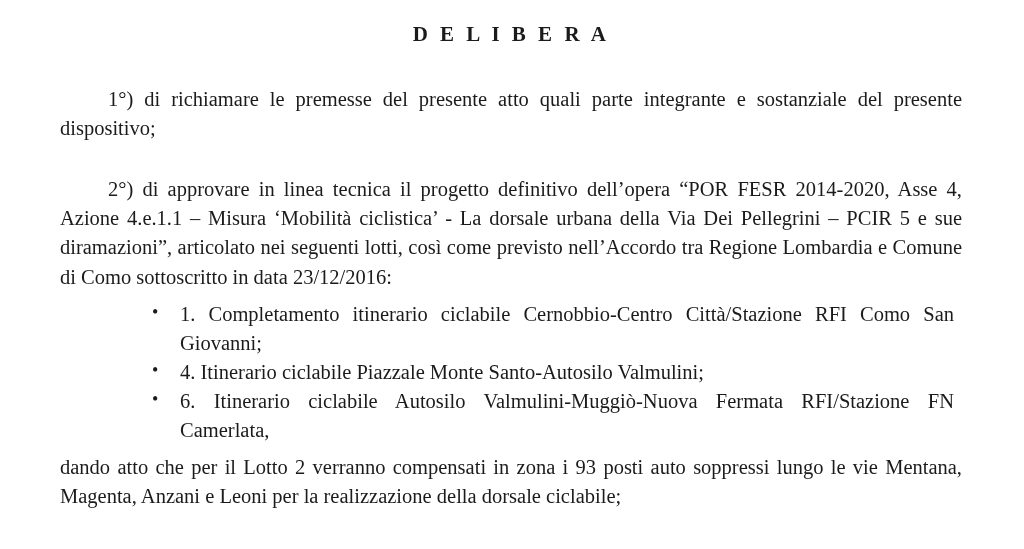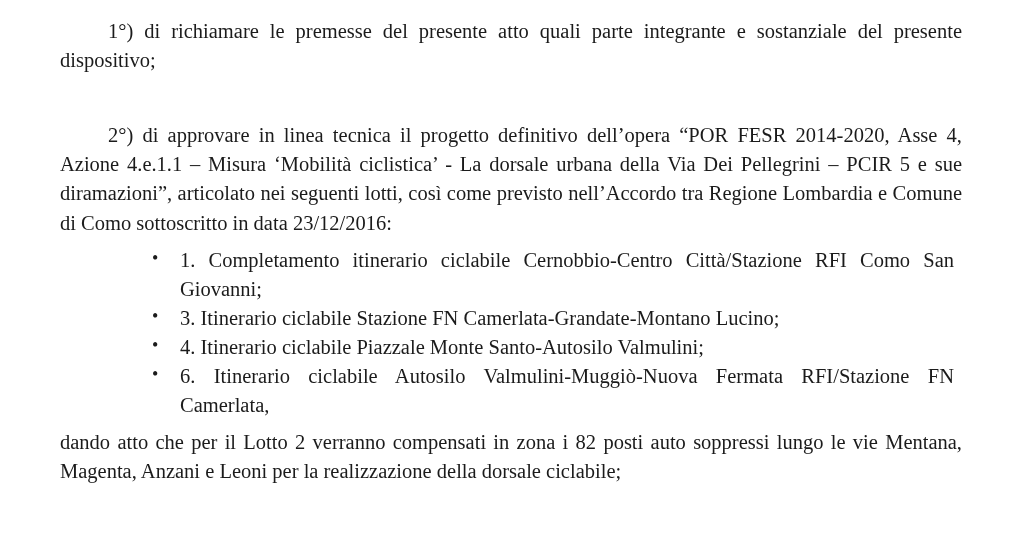--- a/index.html
+++ b/index.html
@@ -30,24 +30,24 @@
     padding-top: 8px;
   }
   .para {
     font-size: 20.5px;
     line-height: 1.42;
     text-align: justify;
     text-justify: inter-word;
     margin: 0;
   }
   .para.first {
-    margin-top: 17px;
+    margin-top: 38px;
   }
   .para.second {
-    margin-top: 46px;
+    margin-top: 32px;
   }
   .indent {
     display: inline-block;
     width: 48px;
   }
   .bullets {
     list-style: none;
     margin: 8px;
     padding: 0;
   }
@@ -73,27 +73,27 @@
   }
   .nojust {
     text-align: left;
   }
 </style>
 </head>
 <body>
 
 <div class="page">
 
+  <div class="doc-title">D E L I B E R A</div>
 
   <p class="para first"><span class="indent"></span><span>1°) di richiamare le premesse del presente atto quali parte integrante e sostanziale del presente dispositivo;</span></p>
 
   <p class="para second"><span class="indent"></span><span>2°) di approvare in linea tecnica il progetto definitivo dell’opera “POR FESR 2014-2020, Asse 4, Azione 4.e.1.1 – Misura ‘Mobilità ciclistica’ - La dorsale urbana della Via Dei Pellegrini – PCIR 5 e sue diramazioni”, articolato nei seguenti lotti, così come previsto nell’Accordo tra Regione Lombardia e Comune di Como sottoscritto in data 23/12/2016:</span></p>
 
   <ul class="bullets">
     <li><span>1. Completamento itinerario ciclabile Cernobbio-Centro Città/Stazione RFI Como San Giovanni;</span></li>
-    <li><span class="nojust">3. Itinerario ciclabile Stazione FN Camerlata-Grandate-Montano Lucino;</span></li>
     <li><span class="nojust">4. Itinerario ciclabile Piazzale Monte Santo-Autosilo Valmulini;</span></li>
     <li><span>6. Itinerario ciclabile Autosilo Valmulini-Muggiò-Nuova Fermata RFI/Stazione FN Camerlata,</span></li>
   </ul>
 
-  <p class="para tail">dando atto che per il Lotto 2 verranno compensati in zona  i 82 posti auto soppressi lungo le vie Mentana, Magenta, Anzani e Leoni per la realizzazione della dorsale ciclabile;</p>
+  <p class="para tail">dando atto che per il Lotto 2 verranno compensati in zona  i 93 posti auto soppressi lungo le vie Mentana, Magenta, Anzani e Leoni per la realizzazione della dorsale ciclabile;</p>
 
 </div>
 
 </body></html>

